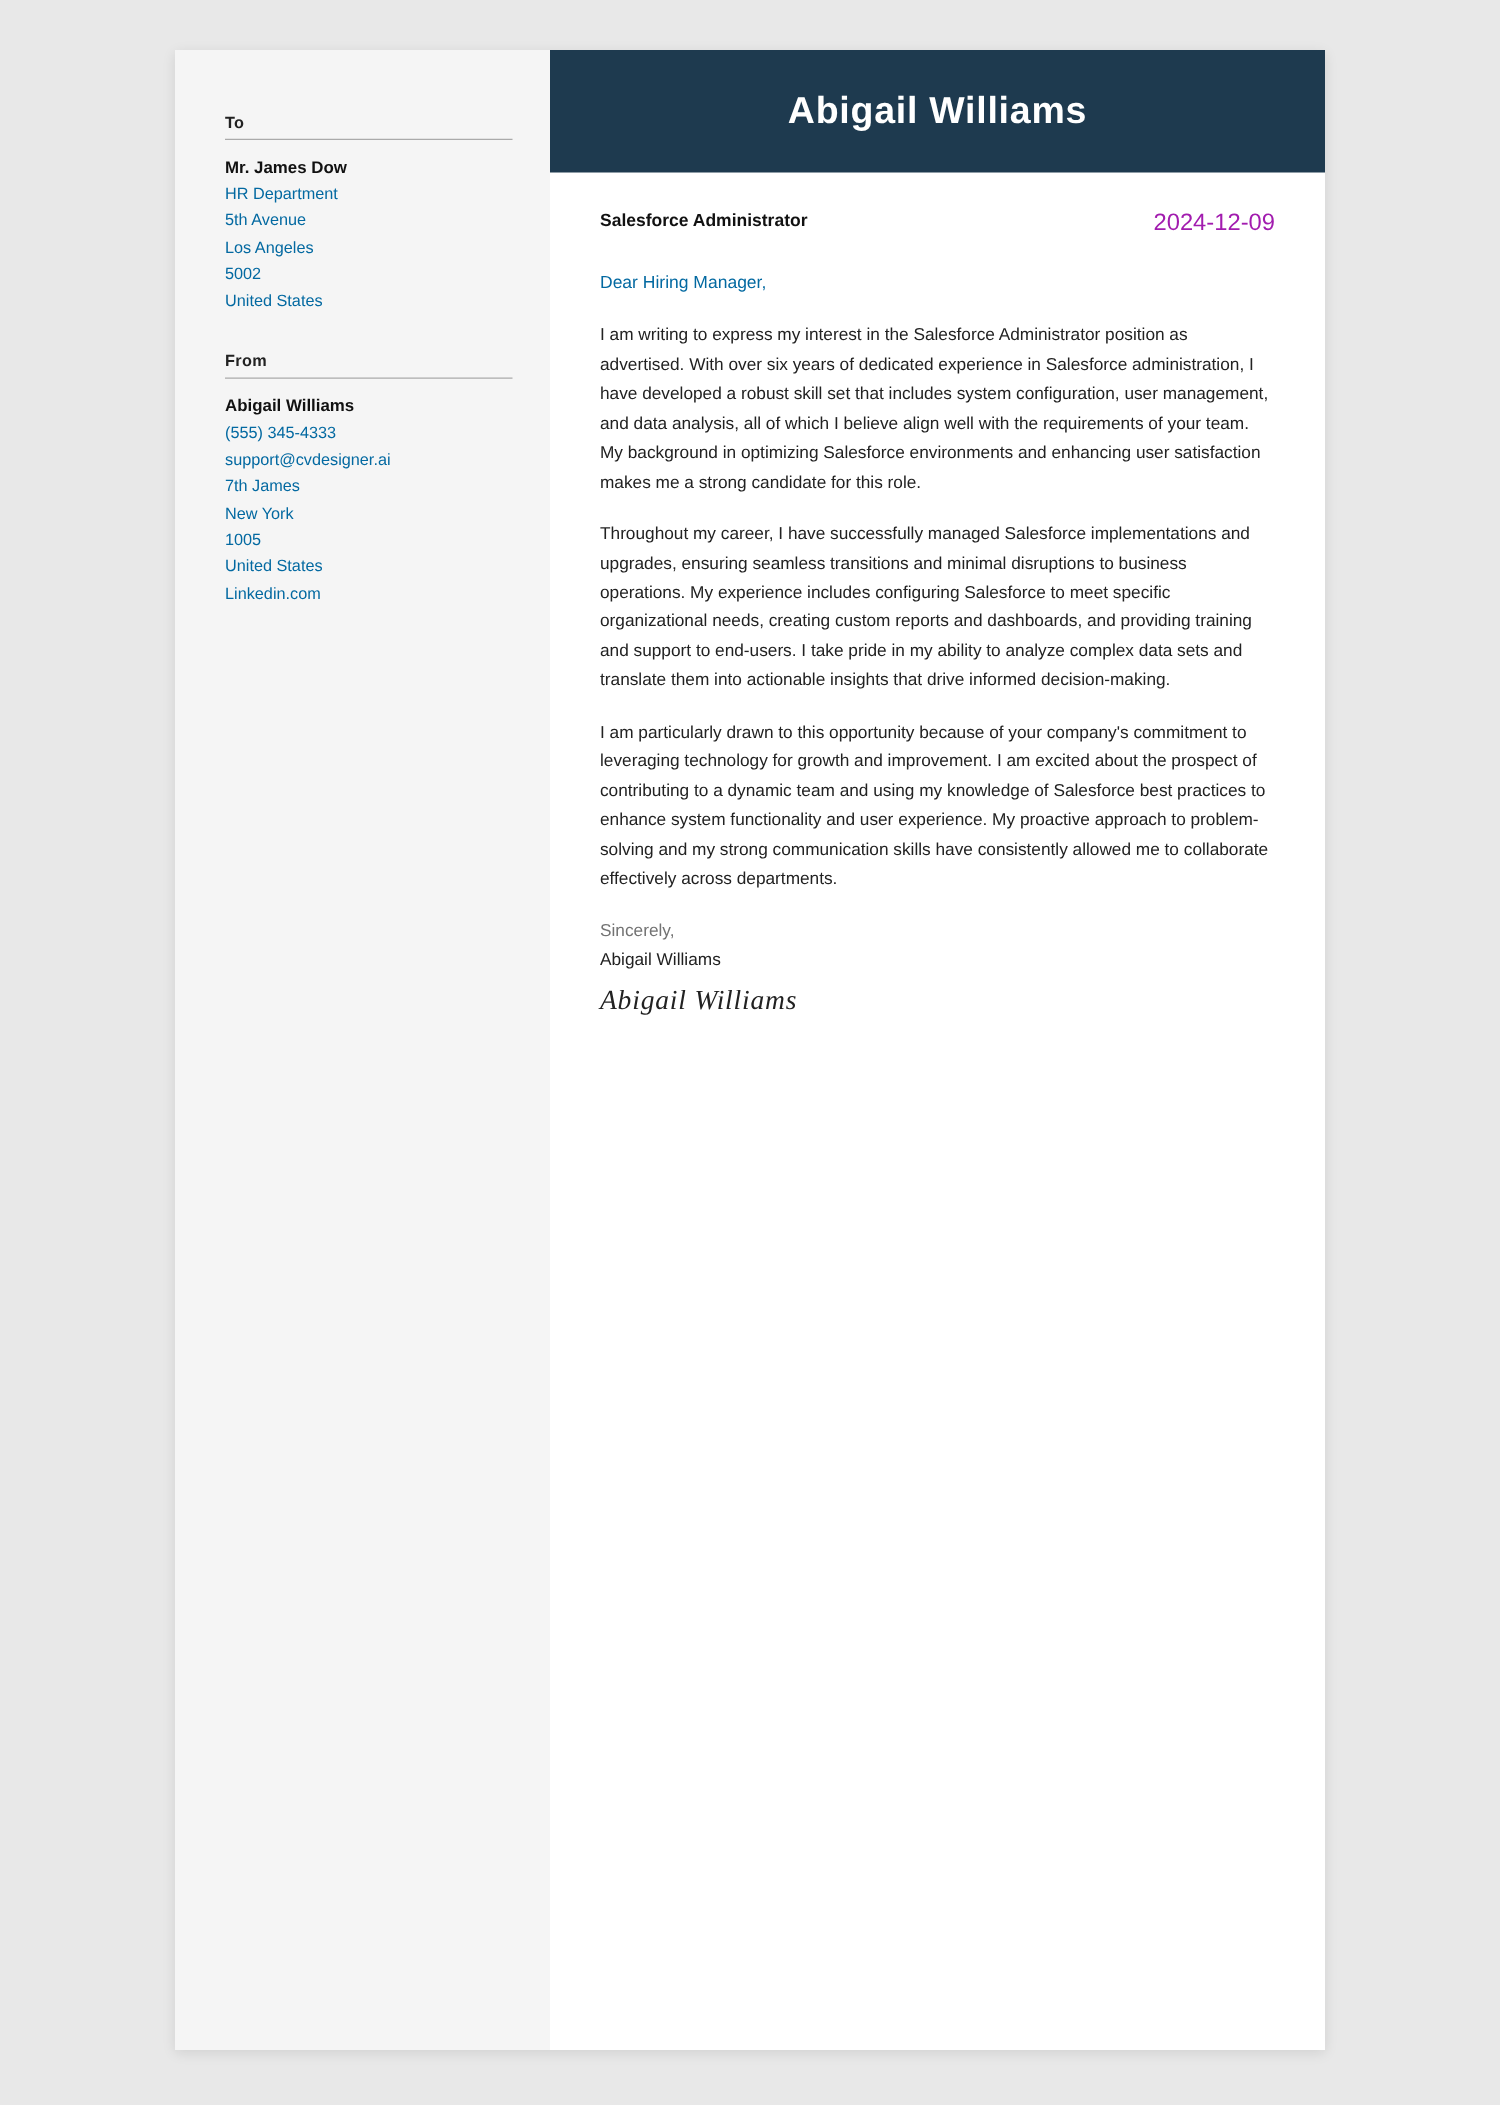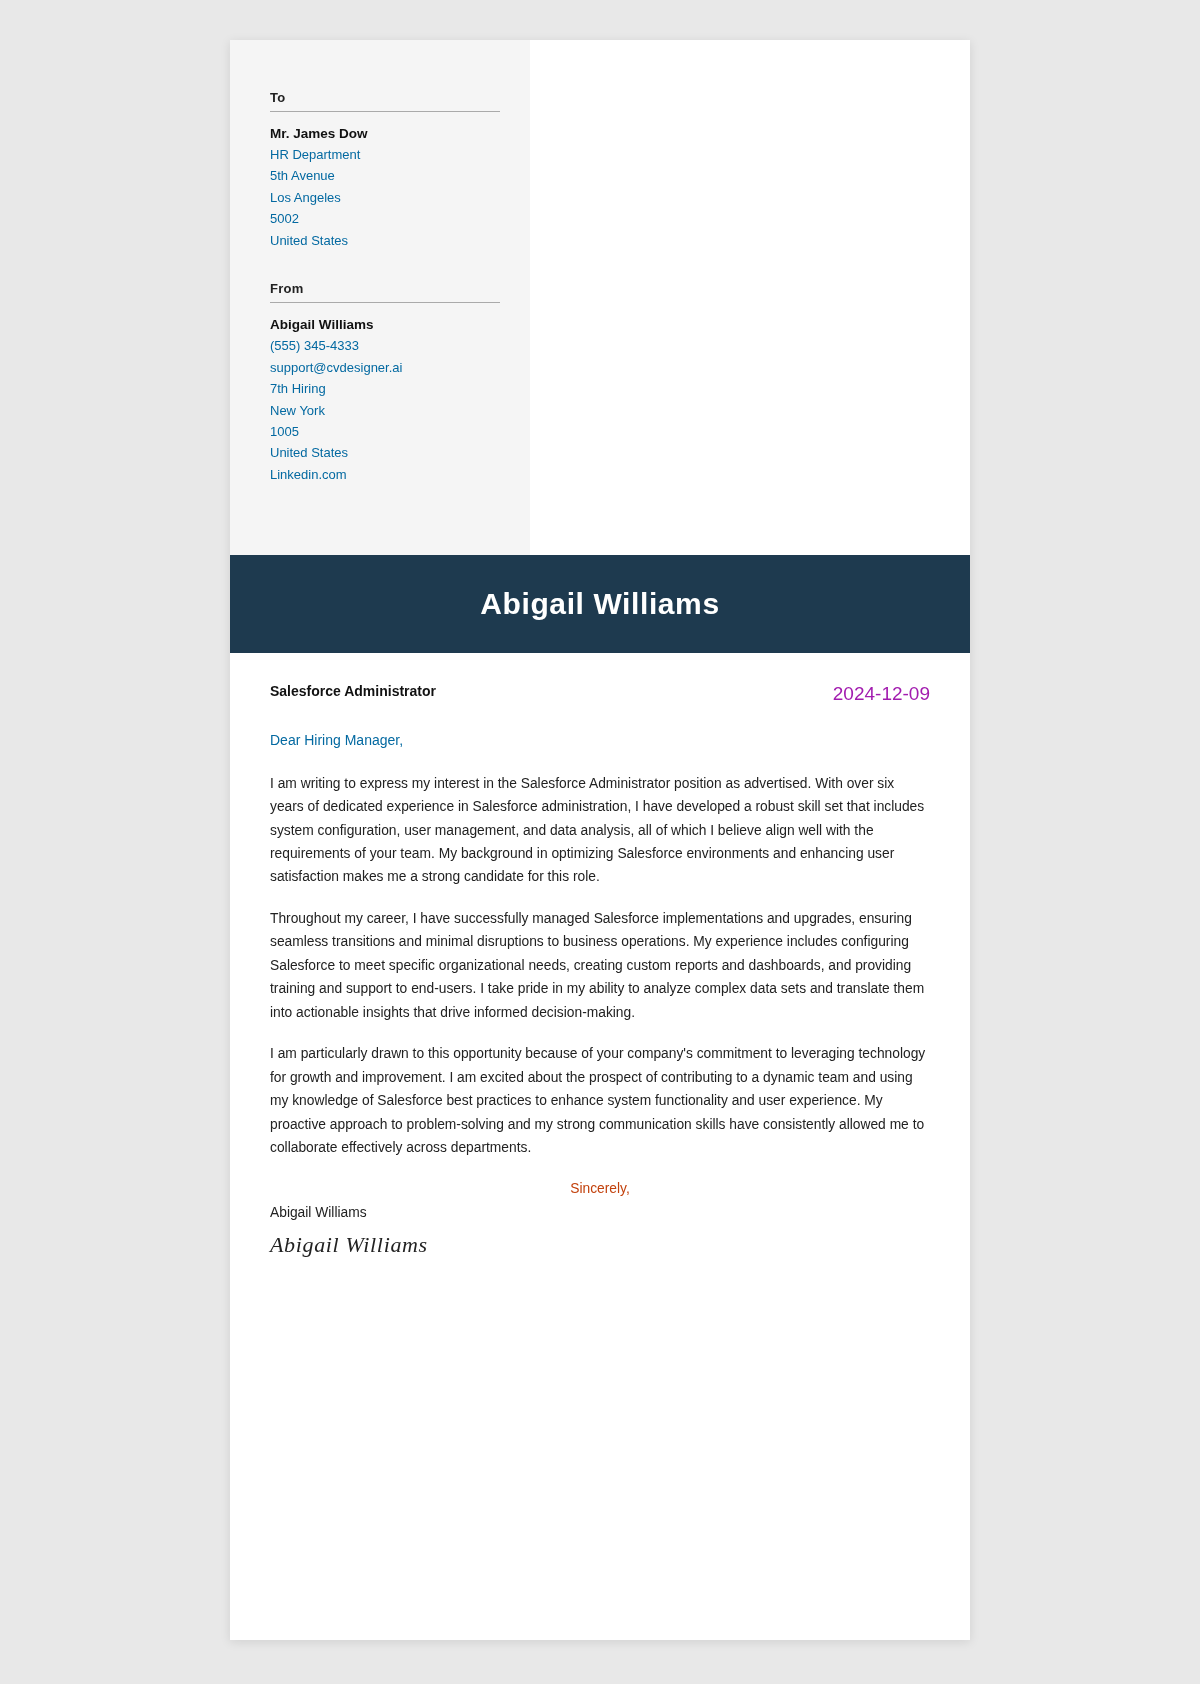--- a/index.html
+++ b/index.html
@@ -13,24 +13,24 @@
       font-family: 'Arial', sans-serif;
       width: 1200px;
       min-height: 1684px;
       display: flex;
       justify-content: center;
       align-items: flex-start;
       padding: 40px 20px;
     }
 
     .page {
-      width: 740px;
+      width: 920px;
       background: #fff;
       display: flex;
-      flex-direction: column;
+      flex-direction: row;
       min-height: 1600px;
       box-shadow: 0 2px 10px rgba(0,0,0,0.1);
     }
 
     
     .sidebar {
       width: 300px;
       min-width: 300px;
       background: #f5f5f5;
       padding: 50px 30px 40px 40px;
@@ -127,24 +127,23 @@
 
     .letter-paragraph {
       font-size: 13.8px;
       color: #222;
       line-height: 1.7;
       margin-bottom: 18px;
     }
 
     .letter-closing {
       font-size: 13.8px;
-      color: #c2410c;
+      color: #737373;
       line-height: 1.7;
       margin-bottom: 4px;
-      text-align: center;
     }
 
     .letter-signatory {
       font-size: 13.8px;
       color: #222;
       margin-bottom: 12px;
     }
 
     .letter-signature {
       font-family: 'Georgia', 'Times New Roman', serif;
@@ -172,21 +171,21 @@
       <div class="sidebar-line">5002</div>
       <div class="sidebar-line">United States</div>
     </div>
 
     <div class="sidebar-section">
       <div class="sidebar-section-label">From</div>
       <hr class="sidebar-divider">
       <div class="sidebar-sender-name">Abigail Williams</div>
       <div class="sidebar-line">(555) 345-4333</div>
       <div class="sidebar-line">support@cvdesigner.ai</div>
-      <div class="sidebar-line">7th Hiring</div>
+      <div class="sidebar-line">7th James</div>
       <div class="sidebar-line">New York</div>
       <div class="sidebar-line">1005</div>
       <div class="sidebar-line">United States</div>
       <div class="sidebar-line">Linkedin.com</div>
     </div>
 
   </div>
 
   <div class="main">
 

